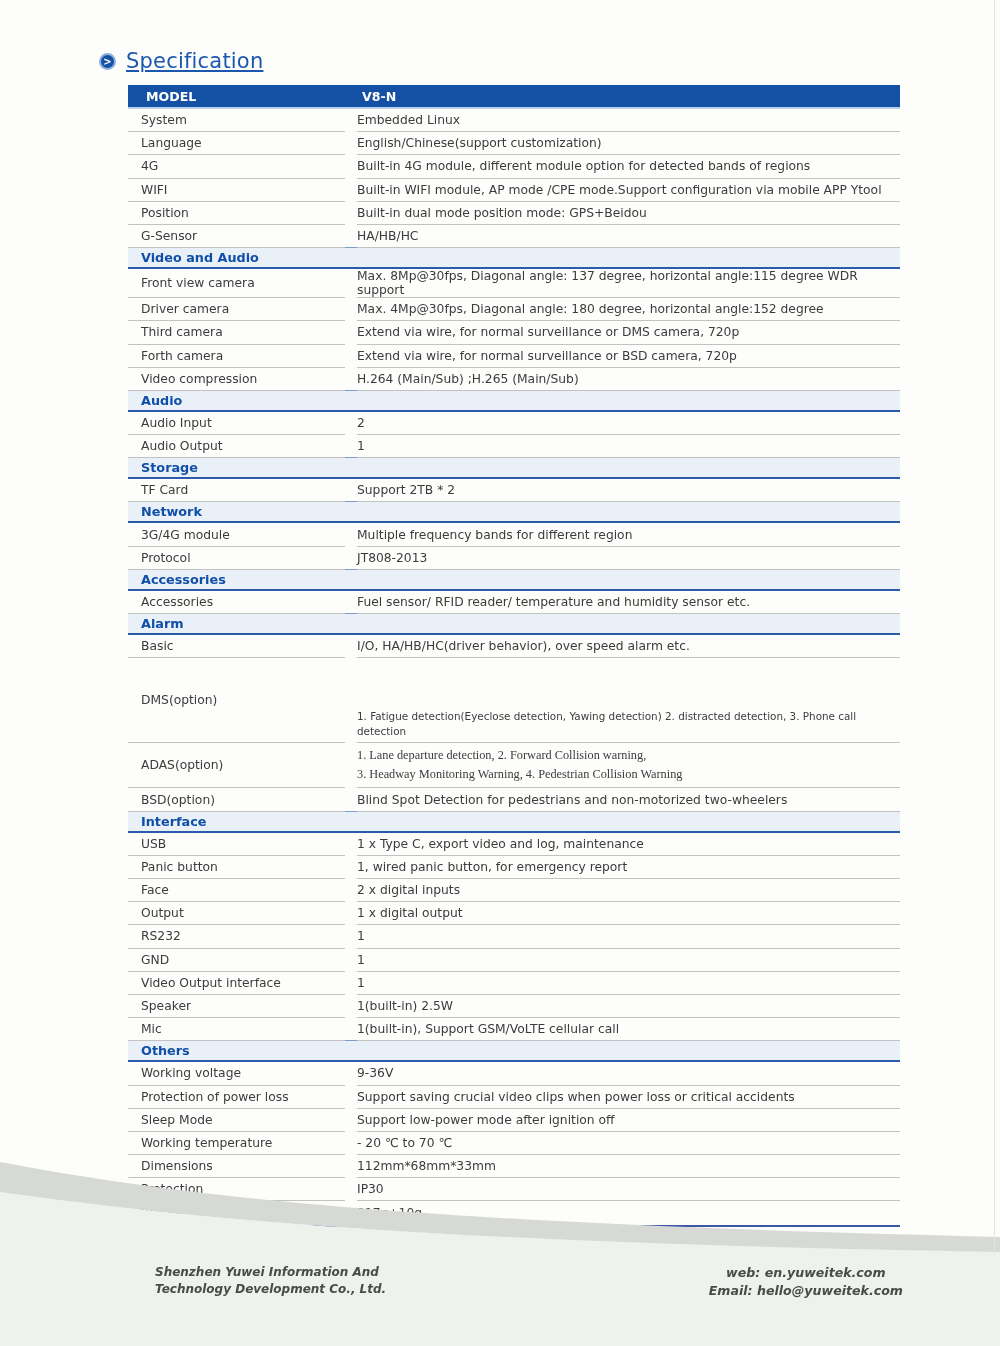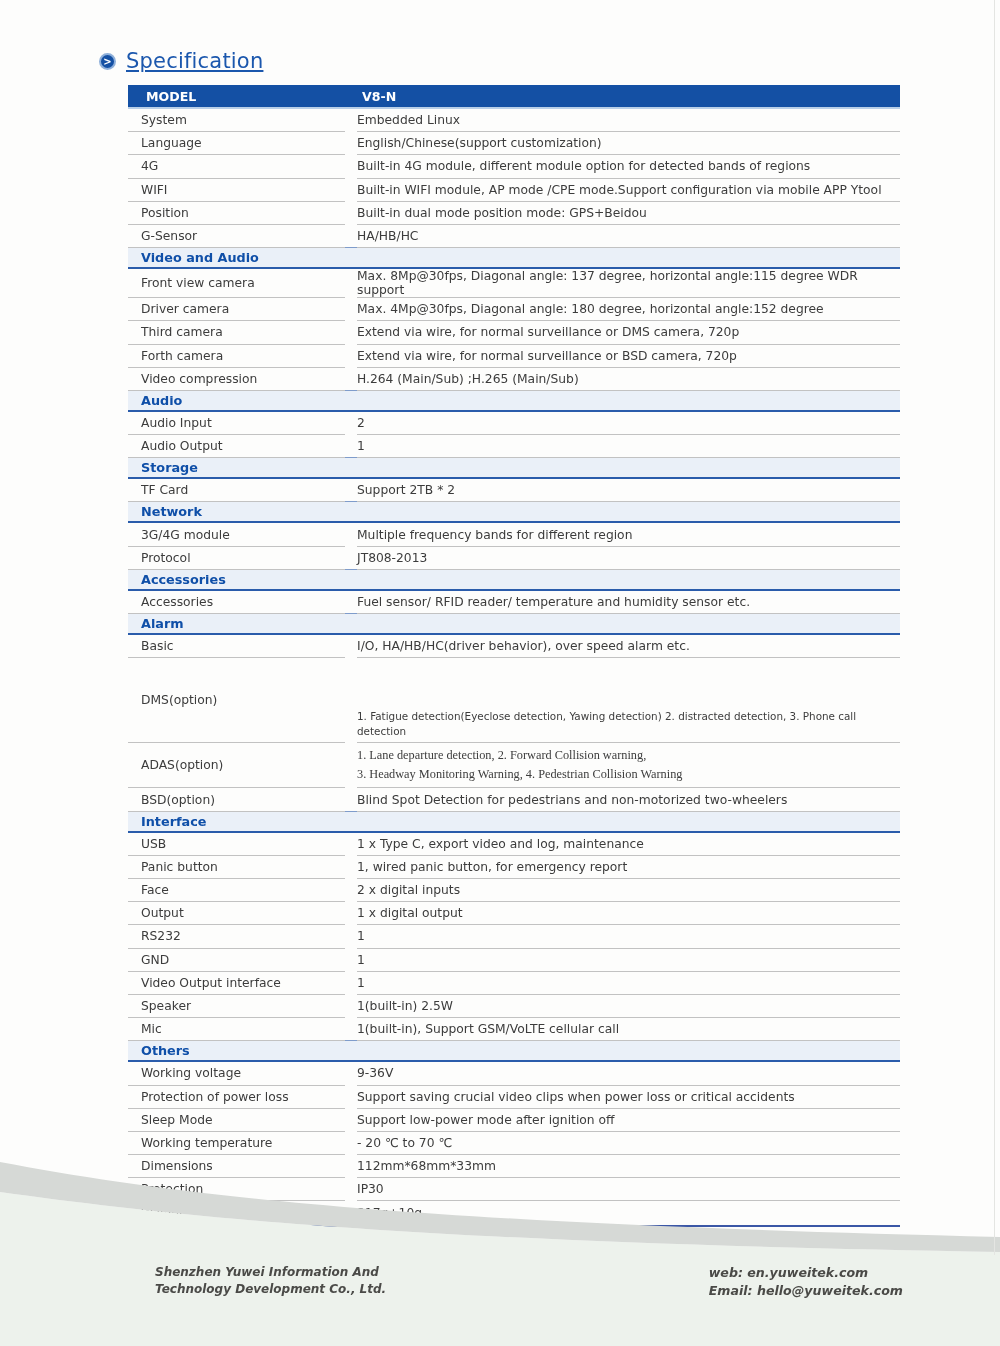--- a/index.html
+++ b/index.html
@@ -42,21 +42,21 @@
   #table-body > .data-row:last-child{border-bottom:2px solid #3b57a6;}
   #table-body > .data-row:last-child .cell{border-bottom:none;}
 
   
   .swoosh{position:absolute; left:0; top:1136px; display:block;}
   .footer-left{
     position:absolute; left:143px; top:1264px;
     font-style:italic; font-weight:bold; font-size:12px; color:#4a4a47; line-height:1.45;margin-left:12px;
   }
   .footer-right{
-    position:absolute; right:97px; top:1264px; text-align:left;
+    position:absolute; right:97px; top:1264px; text-align:center;
     font-style:italic; font-weight:bold; font-size:12.6px; color:#4a4a47; line-height:1.45;
   }
   .page-edge{position:absolute; left:994px; top:0; width:1px; height:1255px; background:#e4e5e2;}
 </style>
 </head>
 <body>
 
 <div class="page">
 
   <div class="title-row">

